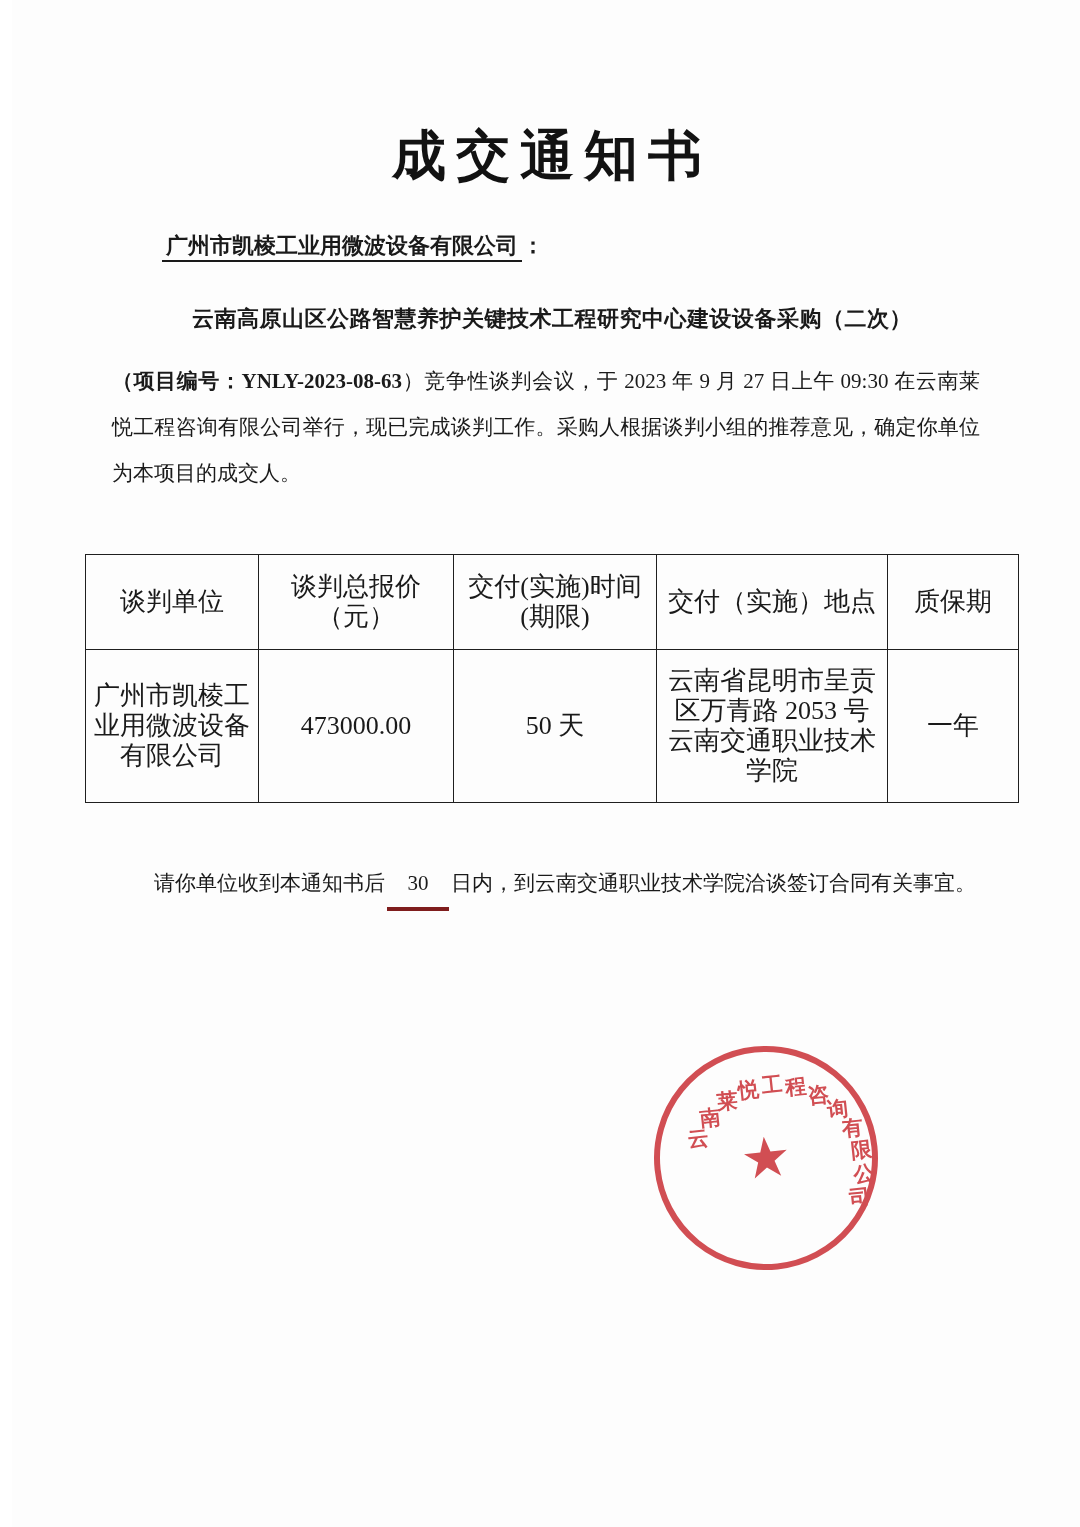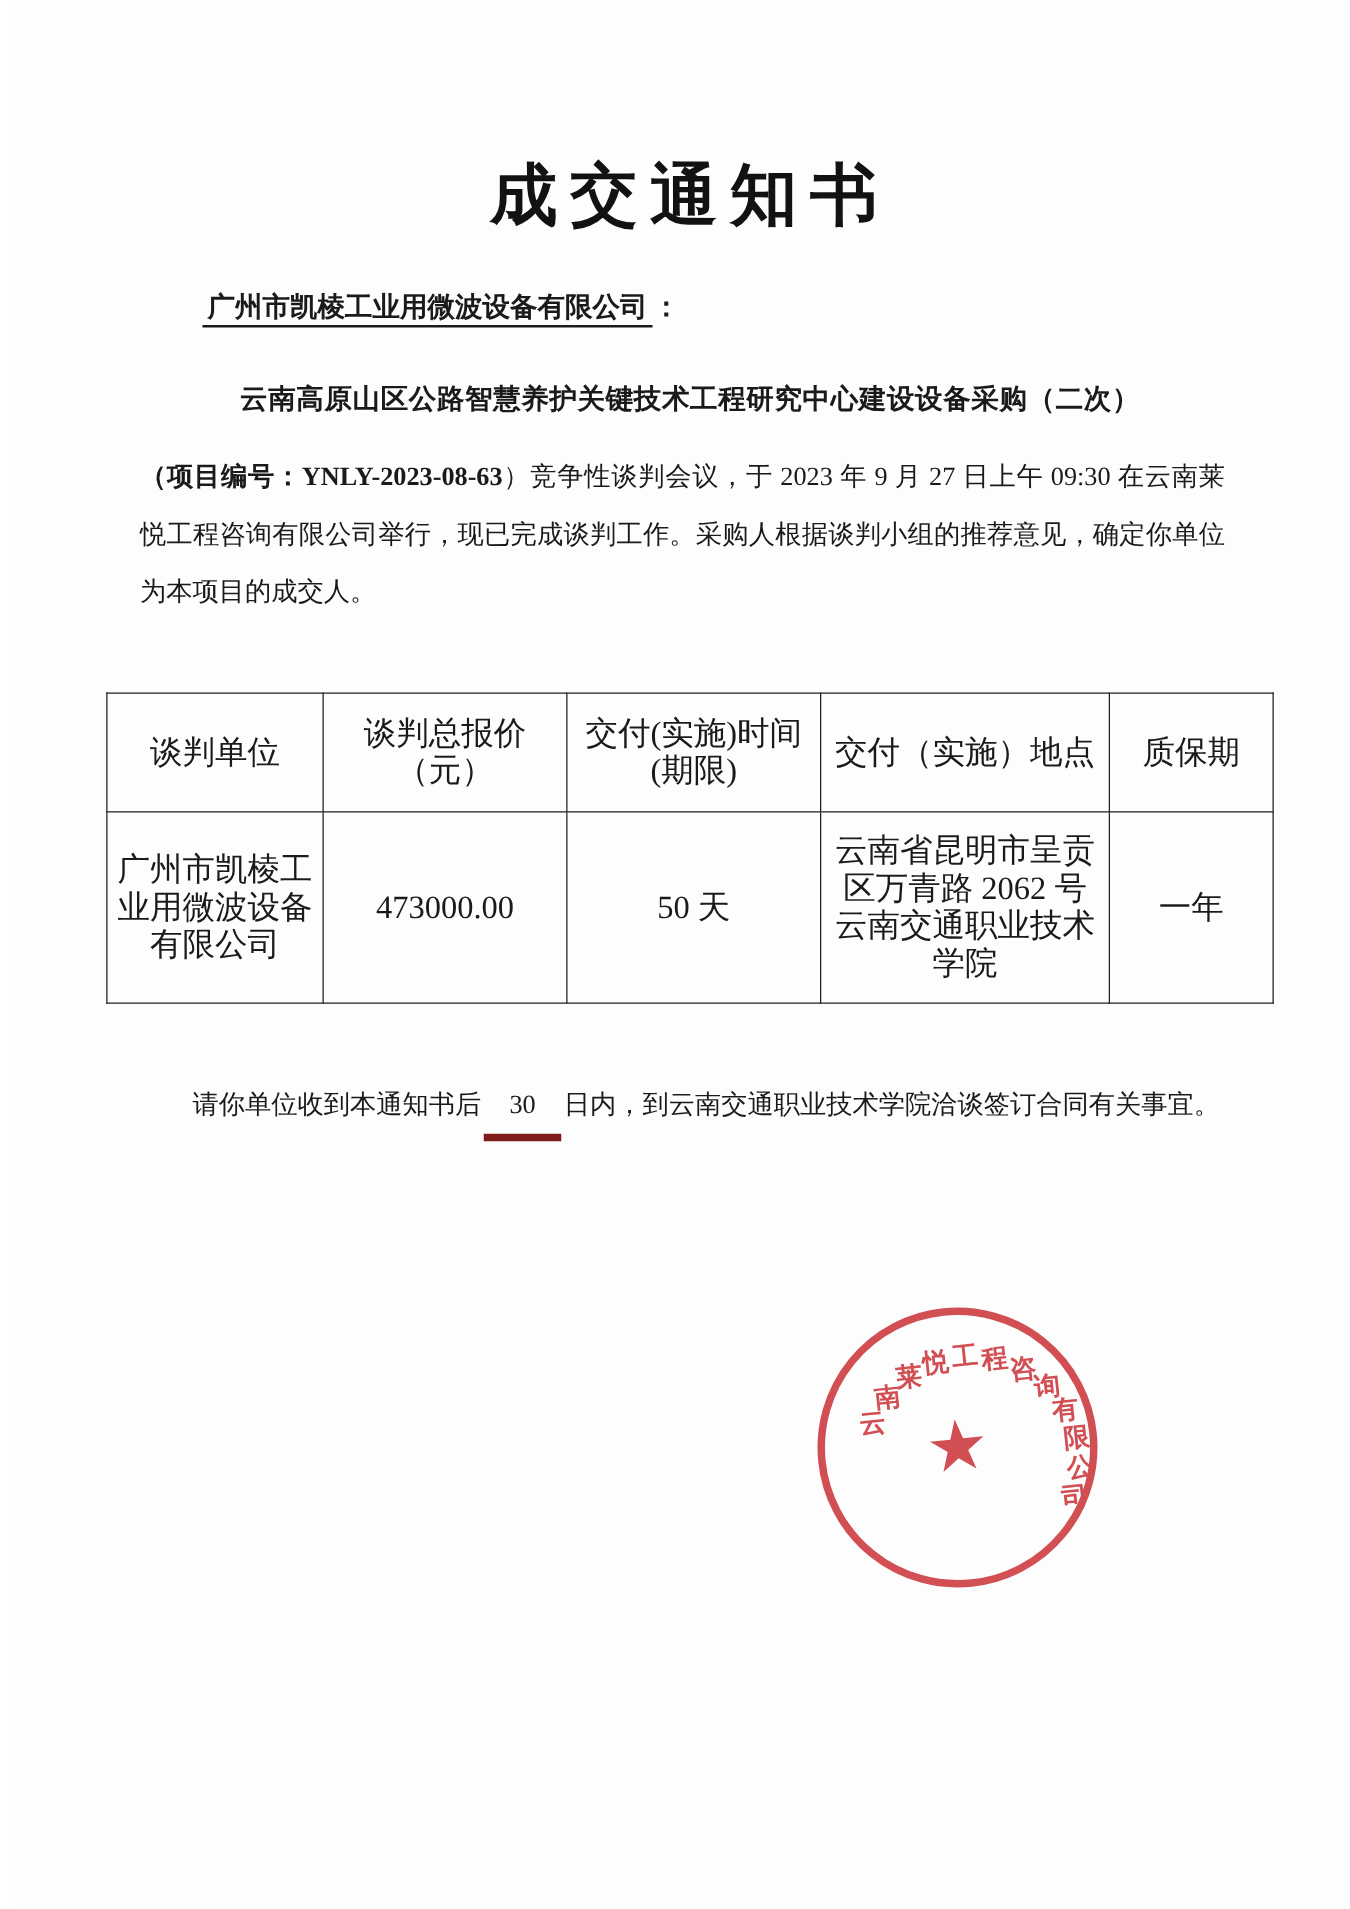--- a/index.html
+++ b/index.html
@@ -91,21 +91,21 @@
     padding: 0 96px 0 100px;
     font-size: 21px;
     line-height: 48px;
     text-align: justify;
   }
   .closing .indent { display: inline-block; width: 42px; }
   .blank-fill {
     display: inline-block;
     min-width: 62px;
     text-align: center;
-    border-bottom: 6px solid #7f1d1d;
+    border-bottom: 4px solid #7f1d1d;
     margin: 0 2px;
   }
   .signature-block {
     position: absolute;
     right: 140px;
     top: 1108px;
     font-size: 22px;
     line-height: 52px;
     text-align: left;
     width: 380px;
@@ -173,21 +173,21 @@
         <th class="col-3">交付(实施)时间(期限)</th>
         <th class="col-4">交付（实施）地点</th>
         <th class="col-5">质保期</th>
       </tr>
     </thead>
     <tbody>
       <tr>
         <td class="col-1">广州市凯棱工业用微波设备有限公司</td>
         <td class="col-2">473000.00</td>
         <td class="col-3">50 天</td>
-        <td class="col-4">云南省昆明市呈贡区万青路 2062 号云南交通职业技术学院</td>
+        <td class="col-4">云南省昆明市呈贡区万青路 2053 号云南交通职业技术学院</td>
         <td class="col-5">一年</td>
       </tr>
     </tbody>
   </table>
 
   <div class="closing">
     <span class="indent"></span><span>请你单位收到本通知书后</span><span class="blank-fill">30</span><span>日内，到云南交通职业技术学院洽谈签订合同有关事宜。</span>
   </div>
 
   <div class="seal">

